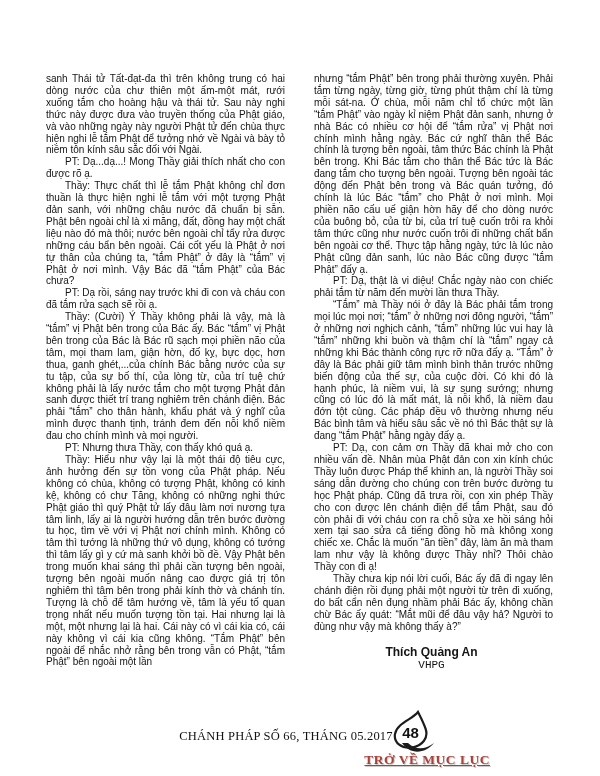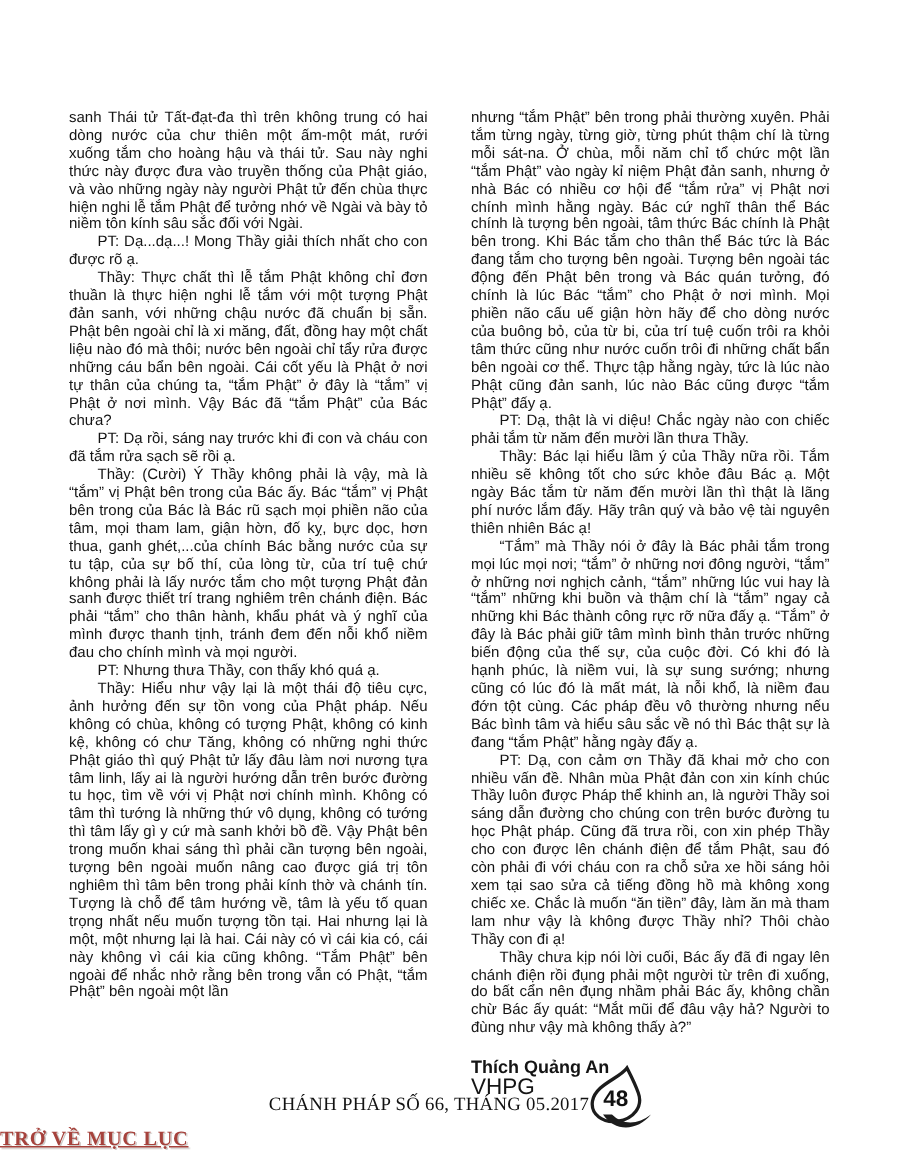--- a/index.html
+++ b/index.html
@@ -13,31 +13,31 @@
     display:flex;gap:29px;margin-top:44px;
   }
   .col{
     width:243px;
     font-size:10px;line-height:11.9px;
     text-align:justify;text-justify:inter-word;
     color:#141414;
   }
   .col p{margin:0;text-indent:19px;}
   .col p.cont{text-indent:0;}
-  .signature{margin-top:12px;text-align:left;padding-right:4px;}
+  .signature{margin-top:12px;text-align:center;padding-right:4px;}
   .sig-name{font-weight:bold;font-size:12px;line-height:14px;text-indent:0 !important;}
-  .sig-org{font-size:15px;line-height:13px;text-indent:0 !important;}
+  .sig-org{font-size:11px;line-height:13px;text-indent:0 !important;font-family:Liberation Mono, monospace;}
   .footer-line{
     position:absolute;top:729px;left:0;width:600px;text-align:center;
     transform:translateX(-14px);
     font-family:"Liberation Serif",serif;font-size:12.5px;color:#121212;
     letter-spacing:.2px;
   }
   .leaf-badge{position:absolute;left:389px;top:710px;width:46px;height:44px;}
-  .back-link-wrap{position:absolute;top:750px;left:0;width:490px;text-align:left;}
+  .back-link-wrap{position:absolute;top:750px;left:0;width:490px;text-align:right;}
   .back-link{
     font-family:"Liberation Serif",serif;font-weight:bold;font-size:13.5px;
     letter-spacing:.5px;
     text-decoration:underline;cursor:pointer;
     text-shadow:1px 1px 0 #cfcac7;
   }
 </style>
 </head>
 <body>
 
@@ -51,21 +51,20 @@
         <p>Thầy: Thực chất thì lễ tắm Phật không chỉ đơn thuần là thực hiện nghi lễ tắm với một tượng Phật đản sanh, với những chậu nước đã chuẩn bị sẵn. Phật bên ngoài chỉ là xi măng, đất, đồng hay một chất liệu nào đó mà thôi; nước bên ngoài chỉ tẩy rửa được những cáu bẩn bên ngoài. Cái cốt yếu là Phật ở nơi tự thân của chúng ta, “tắm Phật” ở đây là “tắm” vị Phật ở nơi mình. Vậy Bác đã “tắm Phật” của Bác chưa?</p>
         <p>PT: Dạ rồi, sáng nay trước khi đi con và cháu con đã tắm rửa sạch sẽ rồi ạ.</p>
         <p>Thầy: (Cười) Ý Thầy không phải là vậy, mà là “tắm” vị Phật bên trong của Bác ấy. Bác “tắm” vị Phật bên trong của Bác là Bác rũ sạch mọi phiền não của tâm, mọi tham lam, giận hờn, đố kỵ, bực dọc, hơn thua, ganh ghét,...của chính Bác bằng nước của sự tu tập, của sự bố thí, của lòng từ, của trí tuệ chứ không phải là lấy nước tắm cho một tượng Phật đản sanh được thiết trí trang nghiêm trên chánh điện. Bác phải “tắm” cho thân hành, khẩu phát và ý nghĩ của mình được thanh tịnh, tránh đem đến nỗi khổ niềm đau cho chính mình và mọi người.</p>
         <p>PT: Nhưng thưa Thầy, con thấy khó quá ạ.</p>
         <p>Thầy: Hiểu như vậy lại là một thái độ tiêu cực, ảnh hưởng đến sự tồn vong của Phật pháp. Nếu không có chùa, không có tượng Phật, không có kinh kệ, không có chư Tăng, không có những nghi thức Phật giáo thì quý Phật tử lấy đâu làm nơi nương tựa tâm linh, lấy ai là người hướng dẫn trên bước đường tu học, tìm về với vị Phật nơi chính mình. Không có tâm thì tướng là những thứ vô dụng, không có tướng thì tâm lấy gì y cứ mà sanh khởi bồ đề. Vậy Phật bên trong muốn khai sáng thì phải cần tượng bên ngoài, tượng bên ngoài muốn nâng cao được giá trị tôn nghiêm thì tâm bên trong phải kính thờ và chánh tín. Tượng là chỗ để tâm hướng về, tâm là yếu tố quan trọng nhất nếu muốn tượng tồn tại. Hai nhưng lại là một, một nhưng lại là hai. Cái này có vì cái kia có, cái này không vì cái kia cũng không. “Tắm Phật” bên ngoài để nhắc nhở rằng bên trong vẫn có Phật, “tắm Phật” bên ngoài một lần</p>
       </div>
     <div class="col">
 
       <p class="cont">nhưng “tắm Phật” bên trong phải thường xuyên. Phải tắm từng ngày, từng giờ, từng phút thậm chí là từng mỗi sát-na. Ở chùa, mỗi năm chỉ tổ chức một lần “tắm Phật” vào ngày kỉ niệm Phật đản sanh, nhưng ở nhà Bác có nhiều cơ hội để “tắm rửa” vị Phật nơi chính mình hằng ngày. Bác cứ nghĩ thân thể Bác chính là tượng bên ngoài, tâm thức Bác chính là Phật bên trong. Khi Bác tắm cho thân thể Bác tức là Bác đang tắm cho tượng bên ngoài. Tượng bên ngoài tác động đến Phật bên trong và Bác quán tưởng, đó chính là lúc Bác “tắm” cho Phật ở nơi mình. Mọi phiền não cấu uế giận hờn hãy để cho dòng nước của buông bỏ, của từ bi, của trí tuệ cuốn trôi ra khỏi tâm thức cũng như nước cuốn trôi đi những chất bẩn bên ngoài cơ thể. Thực tập hằng ngày, tức là lúc nào Phật cũng đản sanh, lúc nào Bác cũng được “tắm Phật” đấy ạ.</p>
         <p>PT: Dạ, thật là vi diệu! Chắc ngày nào con chiếc phải tắm từ năm đến mười lần thưa Thầy.</p>
-        <p>Thầy: Bác lại hiểu lầm ý của Thầy nữa rồi. Tắm nhiều sẽ không tốt cho sức khỏe đâu Bác ạ. Một ngày Bác tắm từ năm đến mười lần thì thật là lãng phí nước lắm đấy. Hãy trân quý và bảo vệ tài nguyên thiên nhiên Bác ạ!</p>
         <p>“Tắm” mà Thầy nói ở đây là Bác phải tắm trong mọi lúc mọi nơi; “tắm” ở những nơi đông người, “tắm” ở những nơi nghịch cảnh, “tắm” những lúc vui hay là “tắm” những khi buồn và thậm chí là “tắm” ngay cả những khi Bác thành công rực rỡ nữa đấy ạ. “Tắm” ở đây là Bác phải giữ tâm mình bình thản trước những biến động của thế sự, của cuộc đời. Có khi đó là hạnh phúc, là niềm vui, là sự sung sướng; nhưng cũng có lúc đó là mất mát, là nỗi khổ, là niềm đau đớn tột cùng. Các pháp đều vô thường nhưng nếu Bác bình tâm và hiểu sâu sắc về nó thì Bác thật sự là đang “tắm Phật” hằng ngày đấy ạ.</p>
         <p>PT: Dạ, con cảm ơn Thầy đã khai mở cho con nhiều vấn đề. Nhân mùa Phật đản con xin kính chúc Thầy luôn được Pháp thể khinh an, là người Thầy soi sáng dẫn đường cho chúng con trên bước đường tu học Phật pháp. Cũng đã trưa rồi, con xin phép Thầy cho con được lên chánh điện để tắm Phật, sau đó còn phải đi với cháu con ra chỗ sửa xe hồi sáng hỏi xem tại sao sửa cả tiếng đồng hồ mà không xong chiếc xe. Chắc là muốn “ăn tiền” đây, làm ăn mà tham lam như vậy là không được Thầy nhỉ? Thôi chào Thầy con đi ạ!</p>
         <p>Thầy chưa kịp nói lời cuối, Bác ấy đã đi ngay lên chánh điện rồi đụng phải một người từ trên đi xuống, do bất cẩn nên đụng nhầm phải Bác ấy, không chần chừ Bác ấy quát: “Mắt mũi để đâu vậy hả? Người to đùng như vậy mà không thấy à?”</p>
         <div class="signature">
         <div class="sig-name">Thích Quảng An</div>
         <div class="sig-org">VHPG</div>
       </div>
     </div>
   </div>
 

